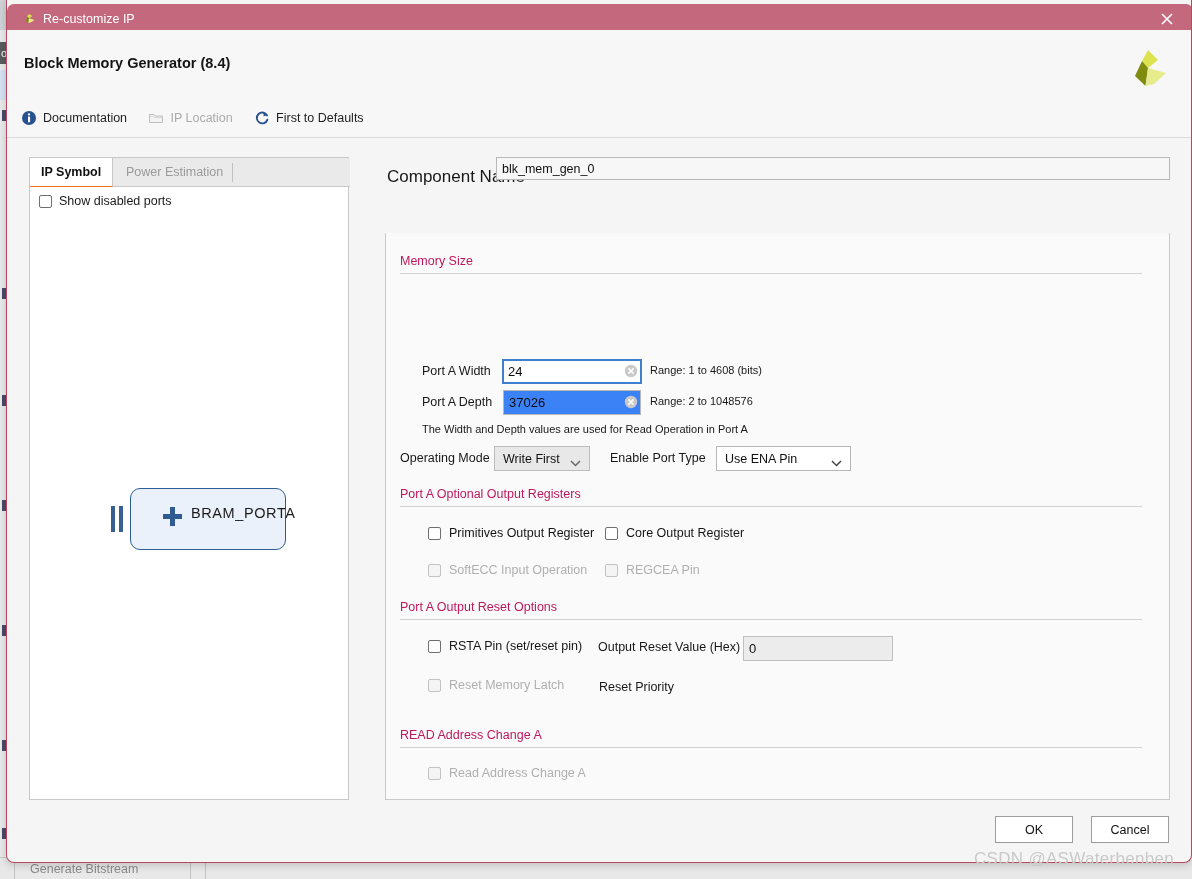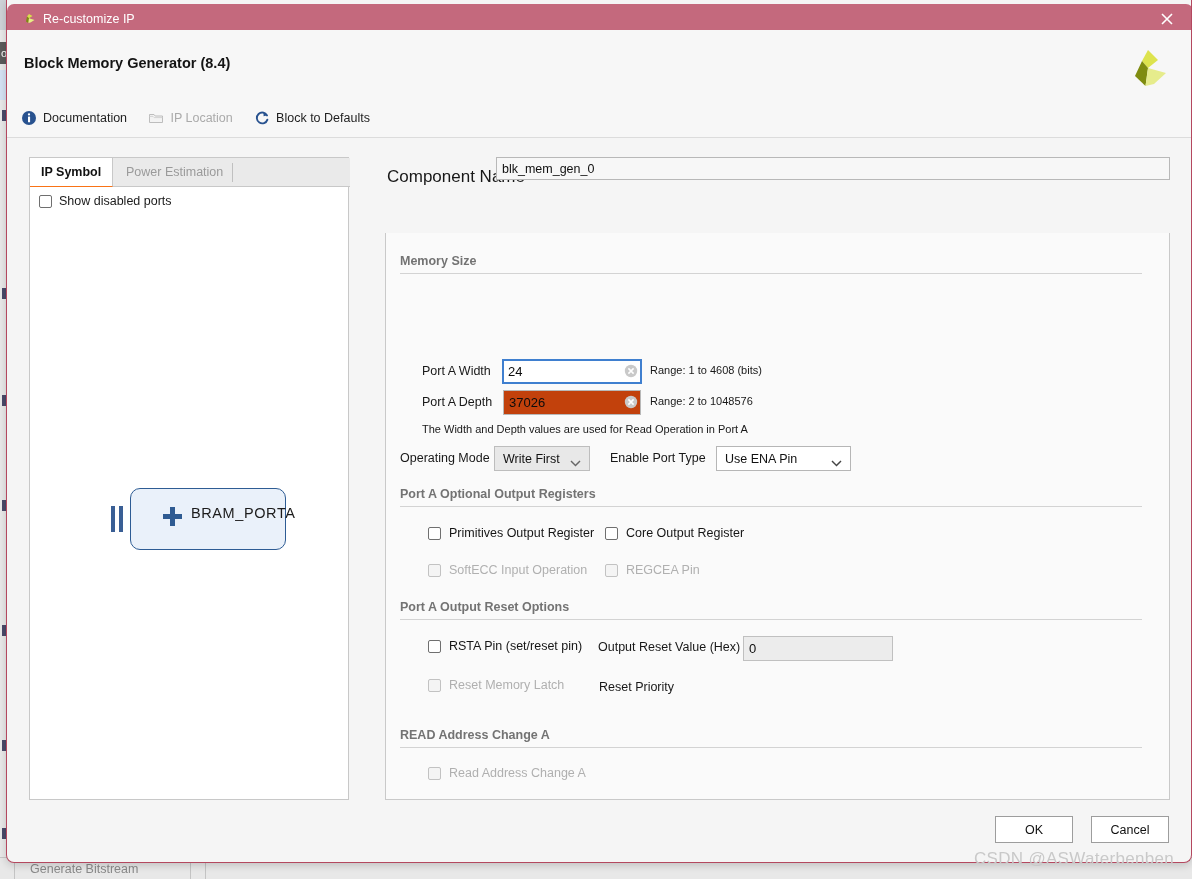--- a/index.html
+++ b/index.html
@@ -207,35 +207,35 @@
   .mtab.idle.dark { color: #5f5f5f; }
   .mtab-sep { position: absolute; top: 5px; width: 1px; height: 18px; background: #c0c0c0; }
 
   #tab-content {
     position: absolute; left: 0; top: 76px; width: 785px; height: 567px;
     background: #fafafa; border: 1px solid #c9c9c9; border-top: none;
   }
 
   
   .grp-title {
-    position: absolute; font-size: 12.5px; font-weight: bold; color: #737373;
+    position: absolute; font-size: 12.5px; font-weight: normal; color: #be185d;
   }
   .grp-rule { position: absolute; height: 1px; background: #d3d3d3; }
 
   .fld-label {
     position: absolute; font-size: 12.5px; color: #181818;
     height: 22px; line-height: 22px; white-space: nowrap;
   }
   .fld-note {
     position: absolute; font-size: 11px; color: #181818; white-space: nowrap;
   }
 
   .txtfield {
     position: absolute; height: 25px;
-    border: 1px solid #b8b8b8; background: #c2410c;
+    border: 1px solid #b8b8b8; background: #3b82f6;
     font-family: "Liberation Sans", sans-serif; font-size: 13px;
     color: #0c0c0c; padding: 0 24px 0 5px; outline: none;
   }
   .txtfield.focused {
     border: 2px solid #3f7fcf; background: #ffffff;
     padding: 0 24px 0 4px;
   }
   .txtfield.gray { background: #ececec; border: 1px solid #c0c0c0; padding-right: 5px; }
   .clear-ico {
     position: absolute; width: 14px; height: 14px; cursor: pointer;
@@ -358,21 +358,21 @@
         <span class="tb-label">IP Location</span>
       </div>
 
       <div class="tb-item">
         <span class="tb-ico">
           <svg width="16" height="16" viewBox="0 0 16 16">
             <path d="M13 5.4 A5.4 5.4 0 1 0 13.4 9.6" stroke="#28528f" stroke-width="1.9" fill="none" stroke-linecap="round"></path>
             <path d="M9.4 1.6 L13.6 5.2 L9.6 6.3 Z" fill="#28528f"></path>
           </svg>
         </span>
-        <span class="tb-label">Block to Defaults</span>
+        <span class="tb-label">First to Defaults</span>
       </div>
 
     </div>
   </div>
 
   <div id="body-area">
 
     <div id="left-panel">
 
       <div id="left-tabs">

